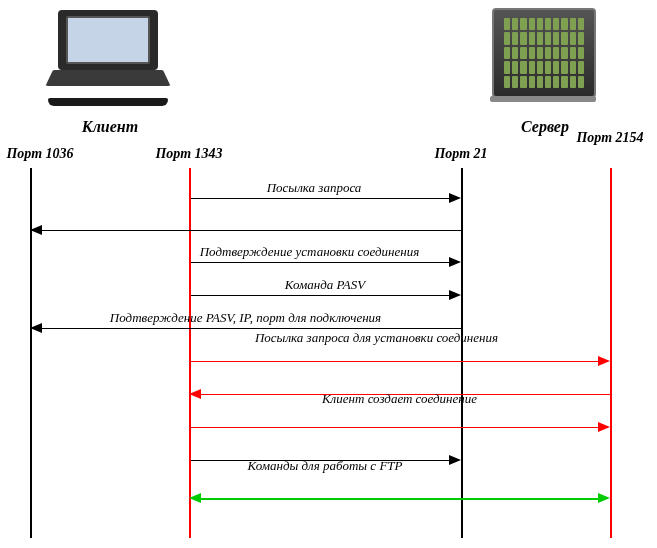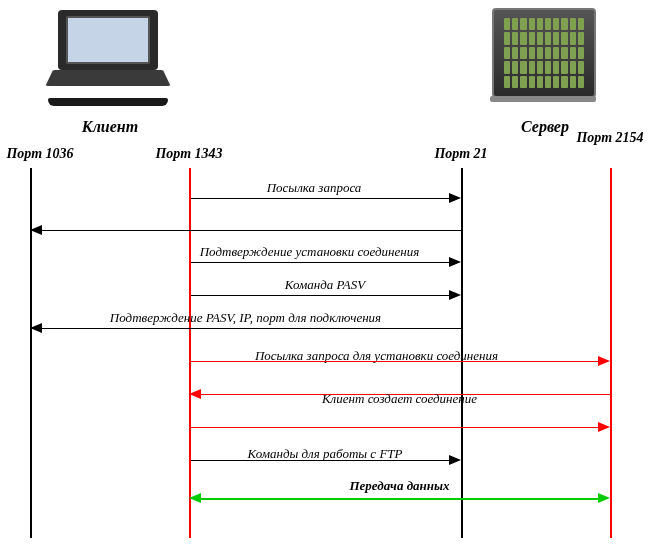--- a/index.html
+++ b/index.html
@@ -124,33 +124,32 @@
   <div class="head right" style="left:449px;top:257px"></div>
 
   <div class="abs msg" style="left:189px;top:277px;width:272px">Команда PASV</div>
   <div class="arrow" style="left:191px;top:295px;width:258px"></div>
   <div class="head right" style="left:449px;top:290px"></div>
 
   <div class="abs msg" style="left:30px;top:310px;width:431px">Подтверждение PASV, IP, порт для подключения</div>
   <div class="arrow" style="left:42px;top:328px;width:419px"></div>
   <div class="head left" style="left:30px;top:323px"></div>
 
-  <div class="abs msg" style="left:189px;top:348px;width:375px">Посылка запроса для установки соединения</div>
+  <div class="abs msg" style="left:189px;top:330px;width:375px">Посылка запроса для установки соединения</div>
   <div class="arrow red" style="left:191px;top:361px;width:407px"></div>
   <div class="head red right" style="left:598px;top:356px"></div>
 
   <div class="arrow red" style="left:201px;top:394px;width:409px"></div>
   <div class="head red left" style="left:189px;top:389px"></div>
 
   <div class="abs msg" style="left:189px;top:391px;width:421px">Клиент создает соединение</div>
   <div class="arrow red" style="left:191px;top:427px;width:407px"></div>
   <div class="head red right" style="left:598px;top:422px"></div>
 
-  <div class="abs msg" style="left:189px;top:446px;width:272px">Команды для работы с FTP</div>
+  <div class="abs msg" style="left:189px;top:458px;width:272px">Команды для работы с FTP</div>
   <div class="arrow" style="left:191px;top:460px;width:258px"></div>
   <div class="head right" style="left:449px;top:455px"></div>
 
-  <div class="abs msg" style="left:189px;top:478px;width:421px;font-weight:bold">Передача данных</div>
   <div class="arrow green" style="left:201px;top:498px;width:397px"></div>
   <div class="head green left" style="left:189px;top:493px"></div>
   <div class="head green right" style="left:598px;top:493px"></div>
 
 </div>
 
 </body></html>

